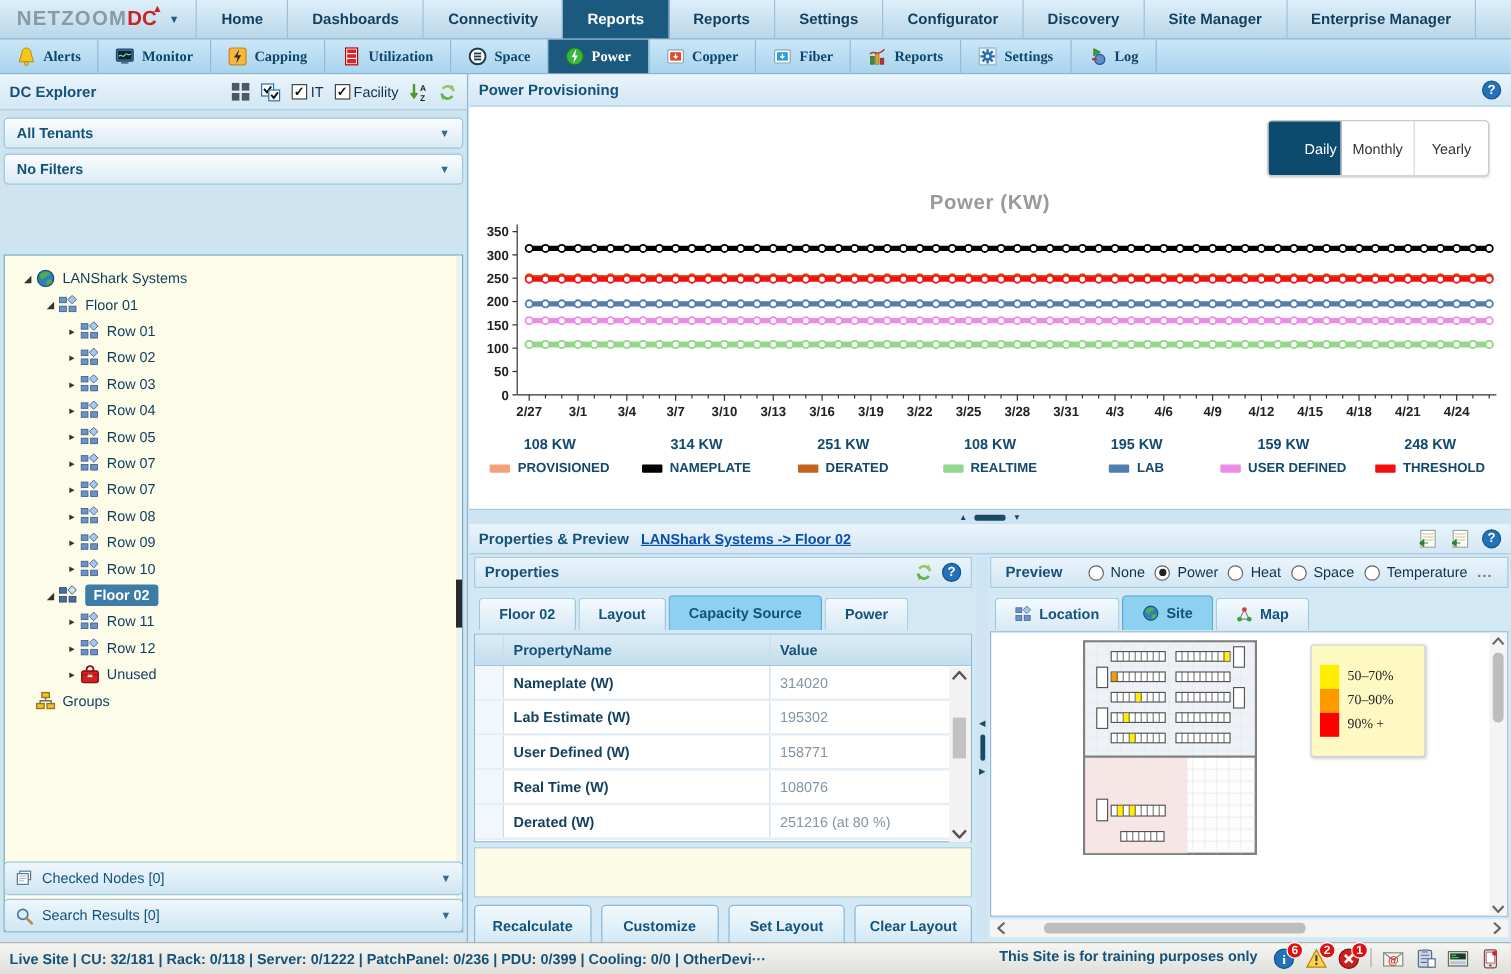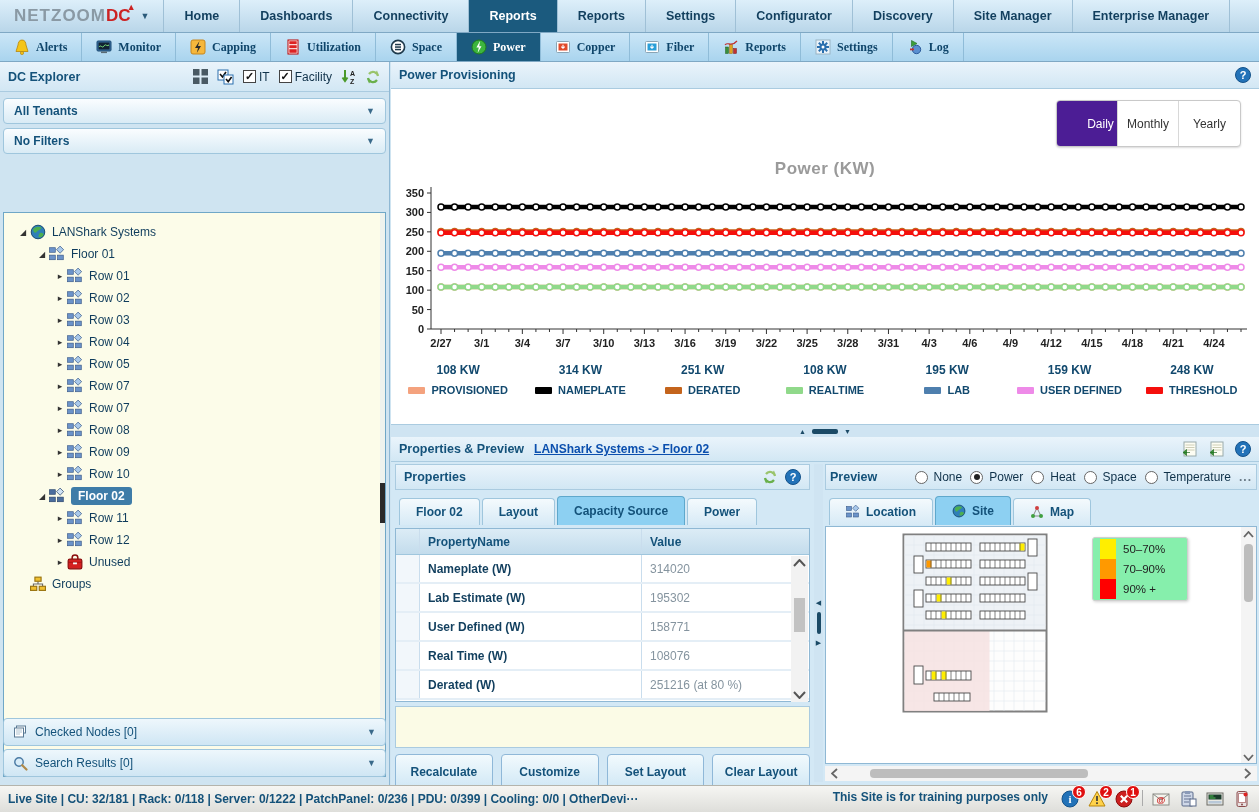--- a/index.html
+++ b/index.html
@@ -70,21 +70,21 @@
   #pp-header .sp{flex:1;}
   .helpicon{width:16px;height:16px;border-radius:50%;background:#2272b8;color:#fff;font-size:11px;
     font-weight:bold;display:inline-flex;align-items:center;justify-content:center;border:1px solid #14528a;}
   #chart-panel{position:absolute;left:0;top:27px;width:868px;height:336px;background:#fff;
     border-bottom:1px solid #aacbe0;}
   #period{position:absolute;right:18px;top:11px;height:47px;display:flex;border:1px solid #c9c9c9;
     border-radius:4px;overflow:hidden;background:#fff;box-shadow:0 1px 2px rgba(0,0,0,.15);}
   .pbtn{width:61px;display:flex;align-items:center;justify-content:center;font-size:12px;color:#333;
     border-right:1px solid #d8d8d8;}
   .pbtn:last-child{border-right:none;}
-  .pbtn.active{background:#4c1d95;color:#fff;padding-left:27px;}
+  .pbtn.active{background:#0c4a6e;color:#fff;padding-left:27px;}
   #chart-title{position:absolute;left:0;top:70px;width:100%;text-align:center;font-size:17px;
     color:#9a9a9a;font-weight:bold;letter-spacing:.5px;}
   #chart-svg{position:absolute;left:6px;top:94px;}
   #summary{position:absolute;left:6px;top:274px;width:856px;display:flex;}
   .sumcol{flex:1;text-align:center;}
   .sumval{font-size:12px;font-weight:bold;color:#12496e;}
   .sumleg{margin-top:7px;display:flex;align-items:center;justify-content:center;gap:6px;}
   .sumswatch{width:17px;height:7px;border-radius:1px;}
   .sumlbl{font-size:11px;font-weight:bold;color:#12496e;}
 
@@ -128,32 +128,32 @@
   #btnrow{position:absolute;left:0;top:290px;width:415px;display:flex;gap:8px;}
   .btn{flex:1;height:36px;border:1px solid #8fb8d8;border-radius:4px;
     background:linear-gradient(#f2fafd,#cfe7f5);font-size:12px;font-weight:bold;color:#14527a;
     display:flex;align-items:center;justify-content:center;}
 
   #vsplit{position:absolute;left:423px;top:27px;width:9px;height:318px;background:#cfe4f2;
     display:flex;flex-direction:column;align-items:center;justify-content:center;gap:5px;color:#1b4a66;}
   #vsplit .t{font-size:7px;} #vsplit .bar{width:4px;height:22px;background:#1b4a66;border-radius:2px;}
 
   #right-panel{position:absolute;left:434px;top:27px;width:432px;height:318px;}
-  #prev-bar{position:absolute;left:0;top:0;width:432px;height:26px;padding:0 4px;gap:8px;border:1px solid #aacbe0;}
+  #prev-bar{position:absolute;left:0;top:0;width:432px;height:26px;padding:0 12px;gap:8px;border:1px solid #aacbe0;}
   .radio{display:flex;align-items:center;gap:6px;font-size:12px;font-weight:normal;color:#10324a;}
   .rdot{width:13px;height:13px;border-radius:50%;border:1px solid #666;background:#fff;
     display:inline-flex;align-items:center;justify-content:center;}
   .rdot i{width:6px;height:6px;border-radius:50%;background:#222;display:none;}
   .radio.sel .rdot i{display:block;}
   .more{color:#6a7a86;font-weight:bold;letter-spacing:1px;font-size:12px;}
   #prev-content{position:absolute;left:0;top:62px;width:432px;height:238px;background:#fff;
     border:1px solid #8fb8d4;overflow:hidden;}
   #floor-map{position:absolute;left:76px;top:6px;}
-  #map-legend{position:absolute;left:266px;top:10px;width:96px;background:#86efac;border:1px solid #cfcfcf;
-    border-radius:3px;box-shadow:1px 1px 3px rgba(0,0,0,.18);padding:1px 7px;}
+  #map-legend{position:absolute;left:266px;top:10px;width:96px;background:#fef9c3;border:1px solid #cfcfcf;
+    border-radius:3px;box-shadow:1px 1px 3px rgba(0,0,0,.18);padding:16px 7px;font-family:Liberation Serif, serif;}
   .lgrow{display:flex;align-items:center;gap:7px;height:20px;}
   .lgsw{width:16px;height:20px;flex:none;}
   .lglbl{font-size:11.5px;color:#222;}
   #prev-vscroll{position:absolute;right:0;top:0;width:15px;height:238px;background:#f4f4f4;
     display:flex;flex-direction:column;align-items:center;}
   #prev-vscroll svg{margin:4px 0;}
   #pv-thumb{width:9px;height:58px;background:#bdbdbd;border-radius:4px;margin-top:2px;}
   #prev-hscroll{position:absolute;left:0;top:302px;width:432px;height:15px;background:#f4f4f4;
     display:flex;align-items:center;}
   #prev-hscroll svg{margin:0 6px;}

